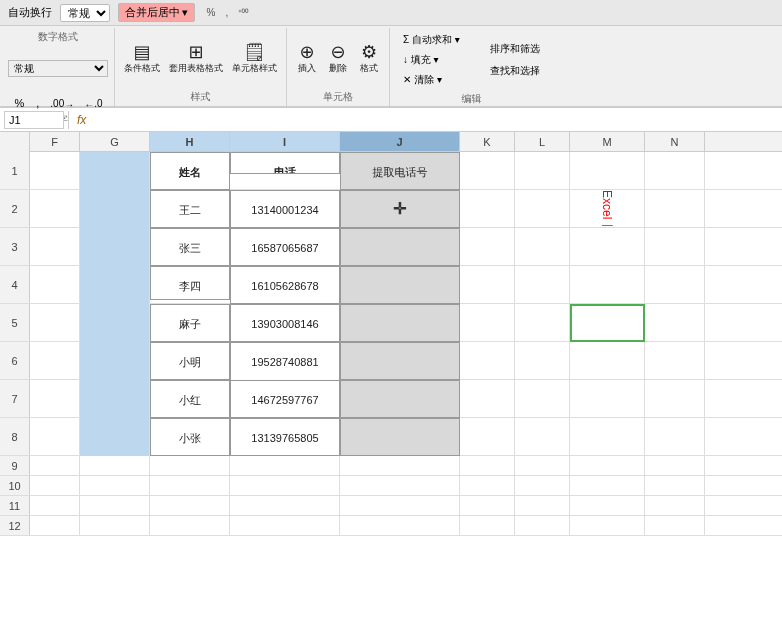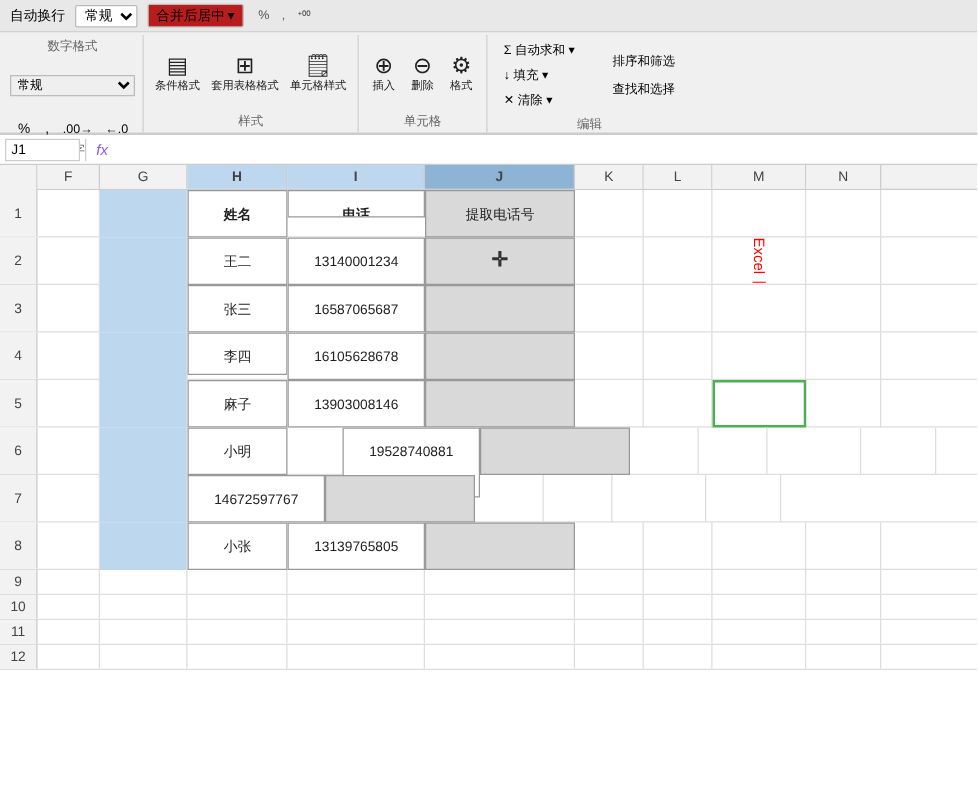--- a/index.html
+++ b/index.html
@@ -200,21 +200,21 @@
       align-items: center;
       padding: 0 8px;
       gap: 8px;
       font-size: 11px;
     }
     .merge-center-btn {
       display: flex;
       align-items: center;
       gap: 2px;
       border: 1px solid #bbb;
-      background: #b91c1c;
+      background: #fca5a5;
       padding: 1px 6px;
       cursor: pointer;
       border-radius: 2px;
       font-size: 11px;
     }
     .num-select {
       border: 1px solid #bbb;
       background: #fff;
       padding: 1px 3px;
       font-size: 11px;
@@ -317,21 +317,21 @@
         <button class="quick-btn" style="font-size:10px;white-space:nowrap;">查找和选择</button>
       </div>
     </div>
     <div class="ribbon-label">编辑</div>
   </div>
 </div>
 
 <div class="formula-bar">
   <input class="cell-ref" type="text" value="J1" style="">
   <div class="formula-divider"></div>
-  <span style="font-size:12px;color:#8b5cf6;padding:0 4px;font-style:italic;">fx</span>
+  <span style="font-size:12px;color:#a16207;padding:0 4px;font-style:italic;">fx</span>
   <input class="formula-input" type="text" value="" style="">
 </div>
 
 <div class="spreadsheet-container">
 
   <div class="col-headers">
     <div class="corner-cell"></div>
     <div class="col-header cw-f">F</div>
     <div class="col-header cw-g">G</div>
     <div class="col-header cw-h selected">H</div>
@@ -415,32 +415,33 @@
       <div class="grid-cell cw-l" style="height:38px;"></div>
       <div class="grid-cell cw-m" style="height:38px;border:2px solid #4caf50;background:#fff;"></div>
       <div class="grid-cell cw-n" style="height:38px;"></div>
     </div>
 
     <div class="grid-row" style="height:38px;">
       <div class="row-header" style="line-height:38px;">6</div>
       <div class="grid-cell cw-f" style="height:38px;"></div>
       <div class="grid-cell cw-g" style="height:38px;background:#bdd7ee;"></div>
       <div class="grid-cell cw-h table-cell" style="height:38px;line-height:38px;">小明</div>
-      <div class="grid-cell cw-i table-cell" style="height:56px;line-height:38px;margin-left:44px;">19528740881</div>
+      <div class="grid-cell cw-i table-cell" style="height:56px;line-height:38px;">19528740881</div>
       <div class="grid-cell cw-j" style="height:38px;background:#d9d9d9;border:1px solid #999;"></div>
       <div class="grid-cell cw-k" style="height:38px;"></div>
       <div class="grid-cell cw-l" style="height:38px;"></div>
       <div class="grid-cell cw-m" style="height:38px;"></div>
       <div class="grid-cell cw-n" style="height:38px;"></div>
     </div>
 
     <div class="grid-row" style="height:38px;">
       <div class="row-header" style="line-height:38px;">7</div>
       <div class="grid-cell cw-f" style="height:38px;"></div>
       <div class="grid-cell cw-g" style="height:38px;background:#bdd7ee;"></div>
+      <div class="grid-cell cw-h table-cell" style="height:38px;line-height:38px;">小红</div>
       <div class="grid-cell cw-i table-cell" style="height:38px;line-height:38px;">14672597767</div>
       <div class="grid-cell cw-j" style="height:38px;background:#d9d9d9;border:1px solid #999;"></div>
       <div class="grid-cell cw-k" style="height:38px;"></div>
       <div class="grid-cell cw-l" style="height:38px;"></div>
       <div class="grid-cell cw-m" style="height:38px;"></div>
       <div class="grid-cell cw-n" style="height:38px;"></div>
     </div>
 
     <div class="grid-row" style="height:38px;">
       <div class="row-header" style="line-height:38px;">8</div>

